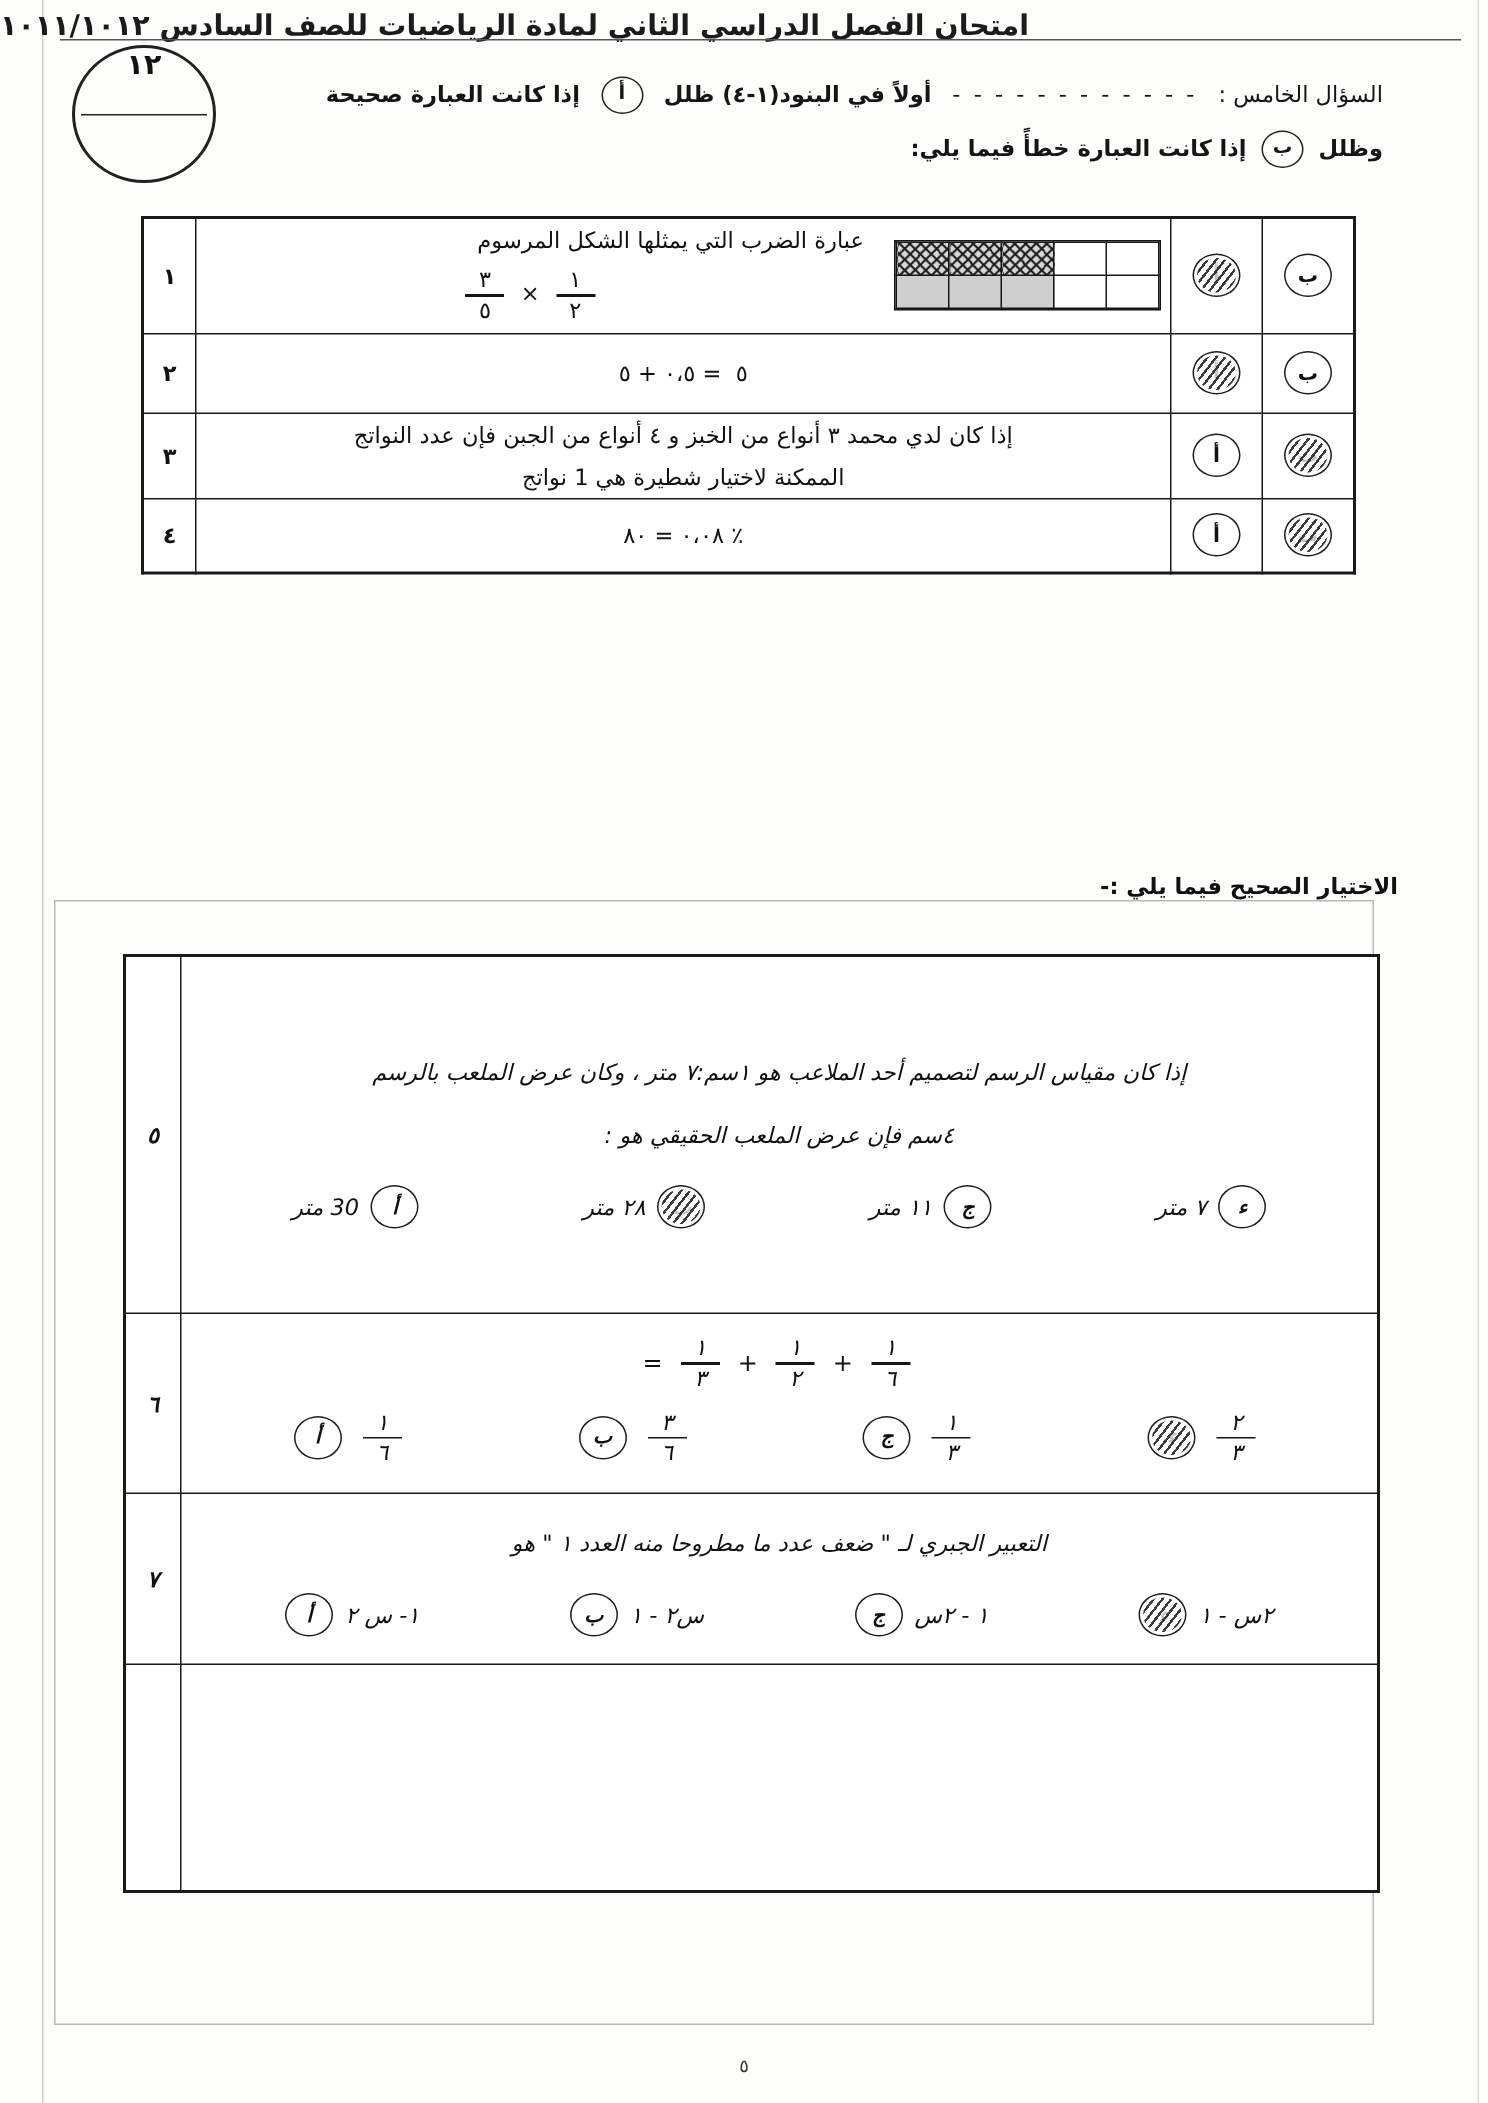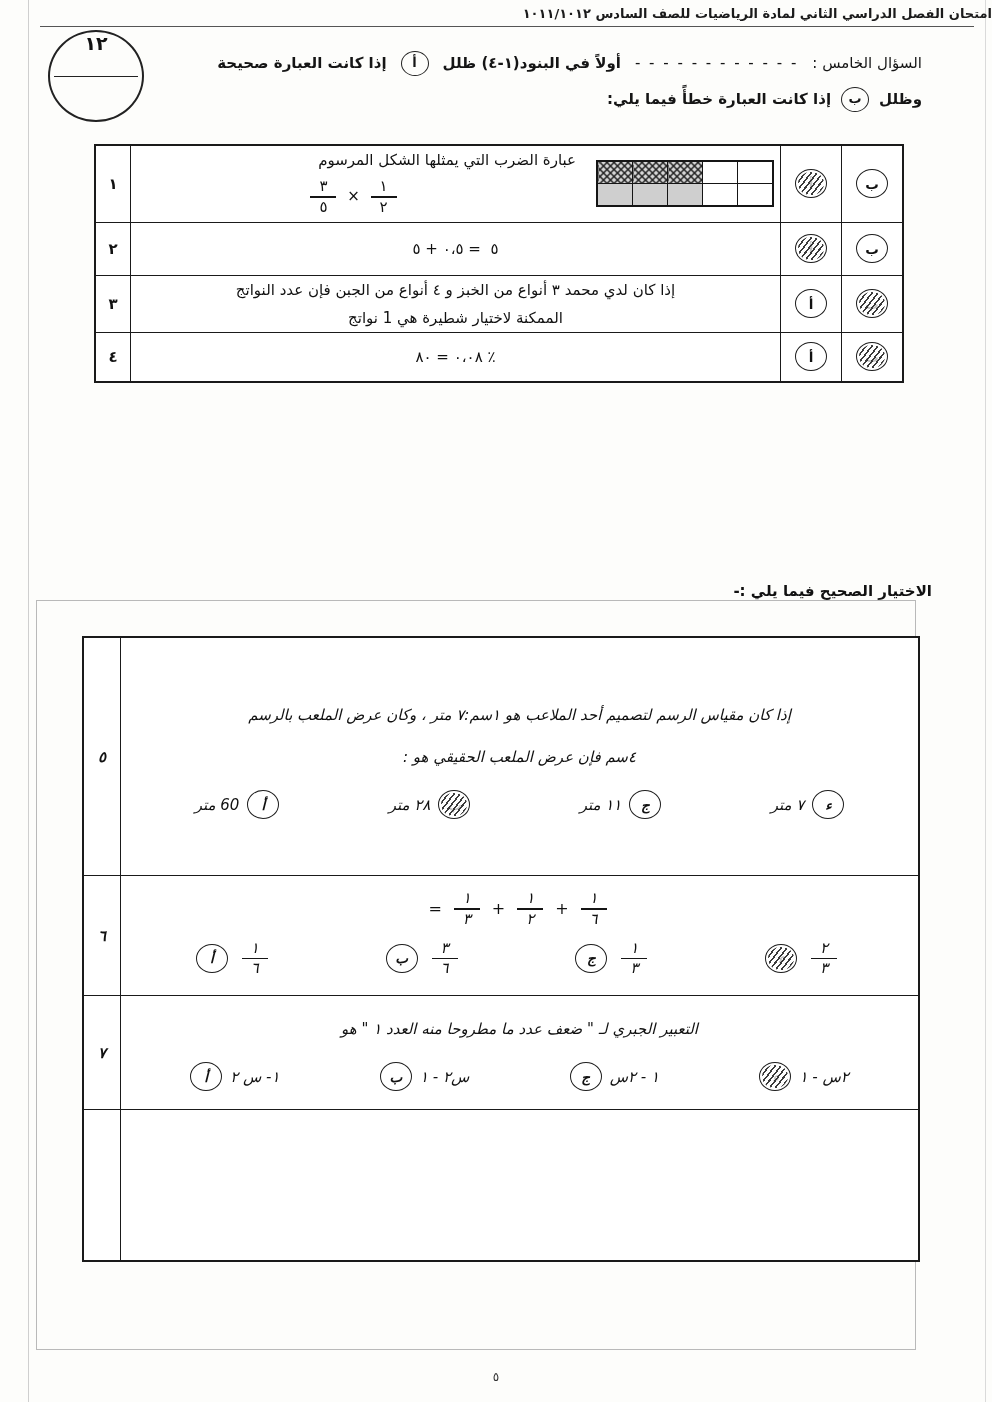--- a/index.html
+++ b/index.html
@@ -30,22 +30,22 @@
   .scan-frame-right {
     position: absolute;
     right: 6px; top: 0; bottom: 0;
     width: 1px;
     background: #dadada;
   }
   .header-title {
     position: absolute;
     top: 6px;
     left: 0; right: 0;
-    text-align: right;
-    font-size: 13px;
+    text-align: left;
+    font-size: 19px;
     font-weight: bold;
     color: #1b1b1b;
     letter-spacing: 0px;
   }
   .header-rule {
     position: absolute;
     top: 26px;
     left: 40px;
     right: 18px;
     height: 1px;
@@ -460,21 +460,21 @@
           <div class="choice">
             <span class="opt-circle marked">
                   <span>ب</span>
                 </span>
             <span class="txt">٢٨ متر</span>
           </div>
           <div class="choice">
             <span class="opt-circle">
                   <span>أ</span>
                 </span>
-            <span class="txt">60 متر</span>
+            <span class="txt">30 متر</span>
           </div>
         </div>
       </td>
       <td class="c-num">٥</td>
     </tr>
 
     <tr>
       <td>
         <div class="q6-expr">
           <span class="frac">

